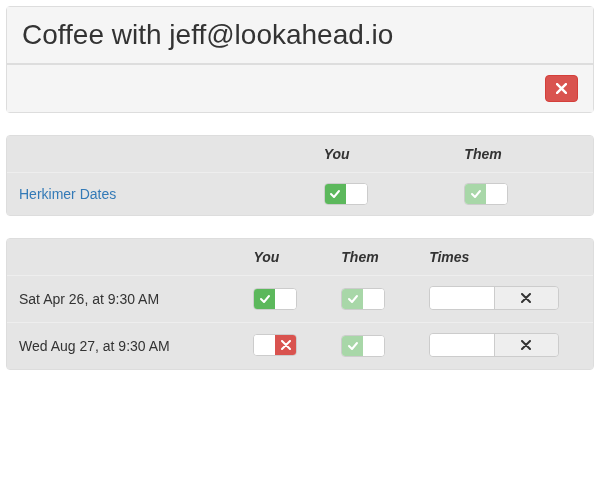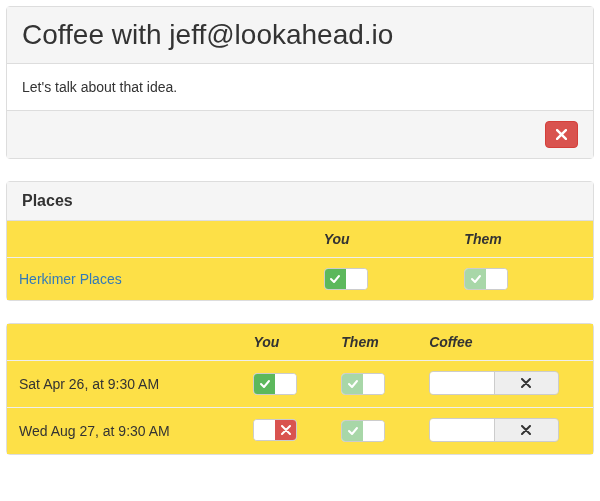--- a/index.html
+++ b/index.html
@@ -50,21 +50,21 @@
     background: #d9534f;
     border: 1px solid #d43f3a;
     color: #fff;
     border-radius: 4px;
     padding: 7px 10px;
     cursor: pointer;
   }
   table {
     width: 100%;
     border-collapse: collapse;
-    background: #fde047;
+    background: #e5e5e5;
   }
   th, td {
     padding: 10px 12px;
     text-align: left;
     border-top: 1px solid #eee;
     vertical-align: middle;
   }
   thead th {
     border-top: none;
     font-style: italic;
@@ -113,52 +113,48 @@
   }
   .choose .seg-left { background: #fff; border-right: 1px solid #ccc; }
   .choose .seg-right { background: #eee; color: #333; }
   svg { display: block; }
 </style>
 </head>
 <body>
 
 <div class="panel">
   <div class="panel-title-lg">Coffee with jeff@lookahead.io</div>
-  <div class="panel-body">Let's talk about that idea.</div>
   <div class="panel-footer">
     <button class="btn-danger">
       <span>
         <svg width="11" height="11" viewBox="0 0 10 10">
             <path d="M1 1 L9 9 M9 1 L1 9" stroke="#fff" stroke-width="2.2" stroke-linecap="round"></path>
           </svg>
       </span>
     </button>
   </div>
 </div>
 
 <div class="panel">
-  <div class="panel-heading">
-    <div class="section-title">Places</div>
-  </div>
   <table>
     <colgroup>
         <col style="width:52%">
         <col style="width:24%">
         <col style="width:24%">
       </colgroup>
     <thead>
       <tr>
         <th></th>
         <th>You</th>
         <th>Them</th>
       </tr>
     </thead>
     <tbody>
       <tr>
-        <td><span class="link">Herkimer Places</span></td>
+        <td><span class="link">Herkimer Dates</span></td>
         <td>
           <span class="toggle">
             <span class="box on-green">
               <svg width="12" height="12" viewBox="0 0 12 12">
                   <path d="M2 6 L5 9 L10 3" stroke="#fff" stroke-width="2" fill="none" stroke-linecap="round" stroke-linejoin="round"></path>
                 </svg>
             </span>
             <span class="box off"></span>
           </span>
         </td>
@@ -183,21 +179,21 @@
         <col style="width:40%">
         <col style="width:15%">
         <col style="width:15%">
         <col style="width:30%">
       </colgroup>
     <thead>
       <tr>
         <th></th>
         <th>You</th>
         <th>Them</th>
-        <th>Coffee</th>
+        <th>Times</th>
       </tr>
     </thead>
     <tbody>
       <tr>
         <td>Sat Apr 26, at 9:30 AM</td>
         <td>
           <span class="toggle">
             <span class="box on-green">
               <svg width="12" height="12" viewBox="0 0 12 12">
                   <path d="M2 6 L5 9 L10 3" stroke="#fff" stroke-width="2" fill="none" stroke-linecap="round" stroke-linejoin="round"></path>

